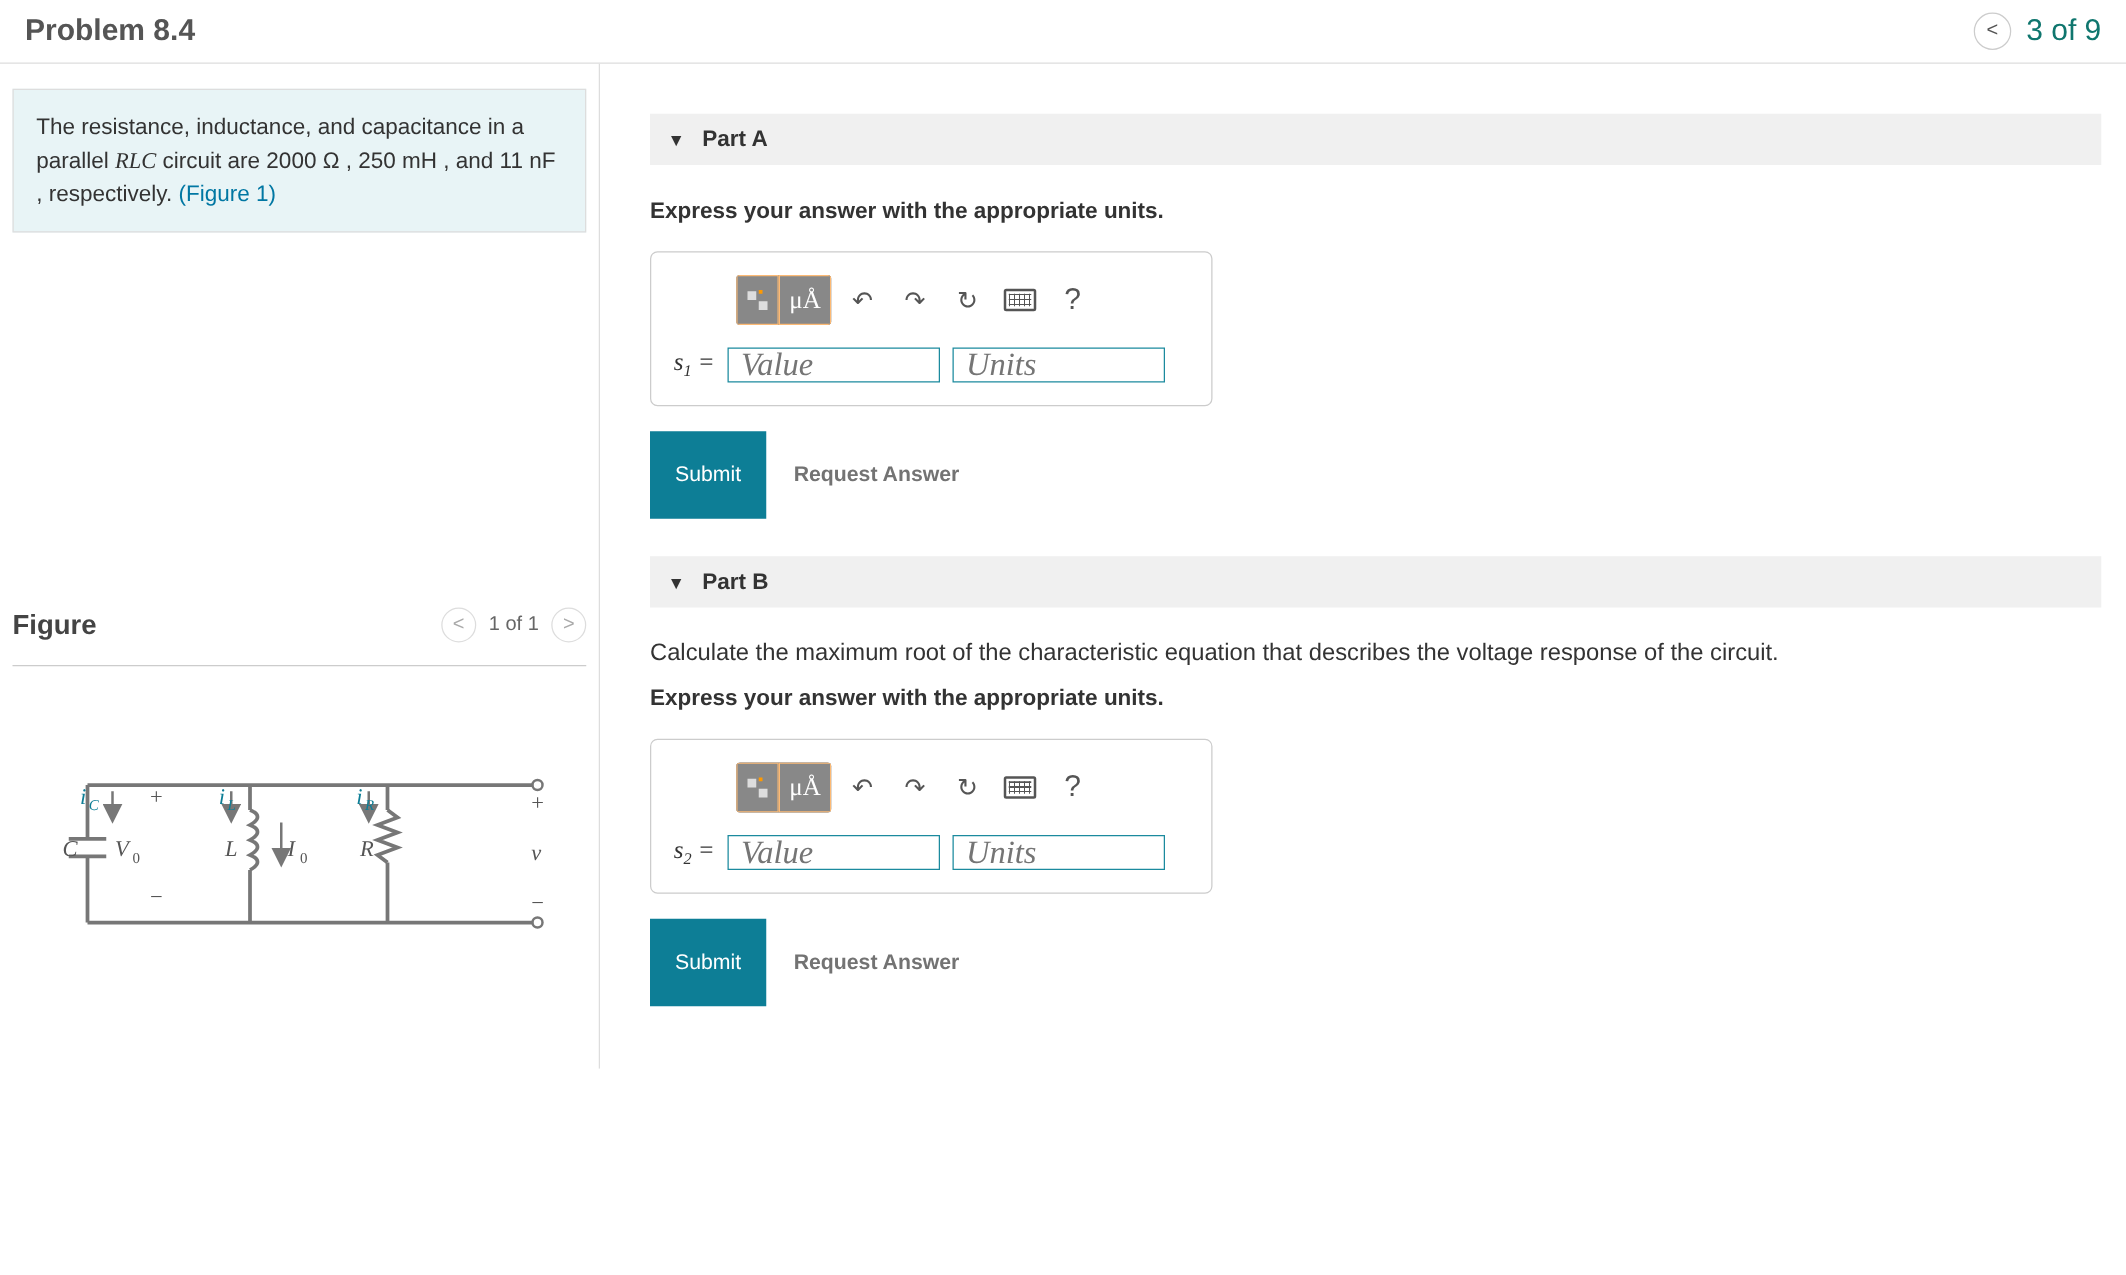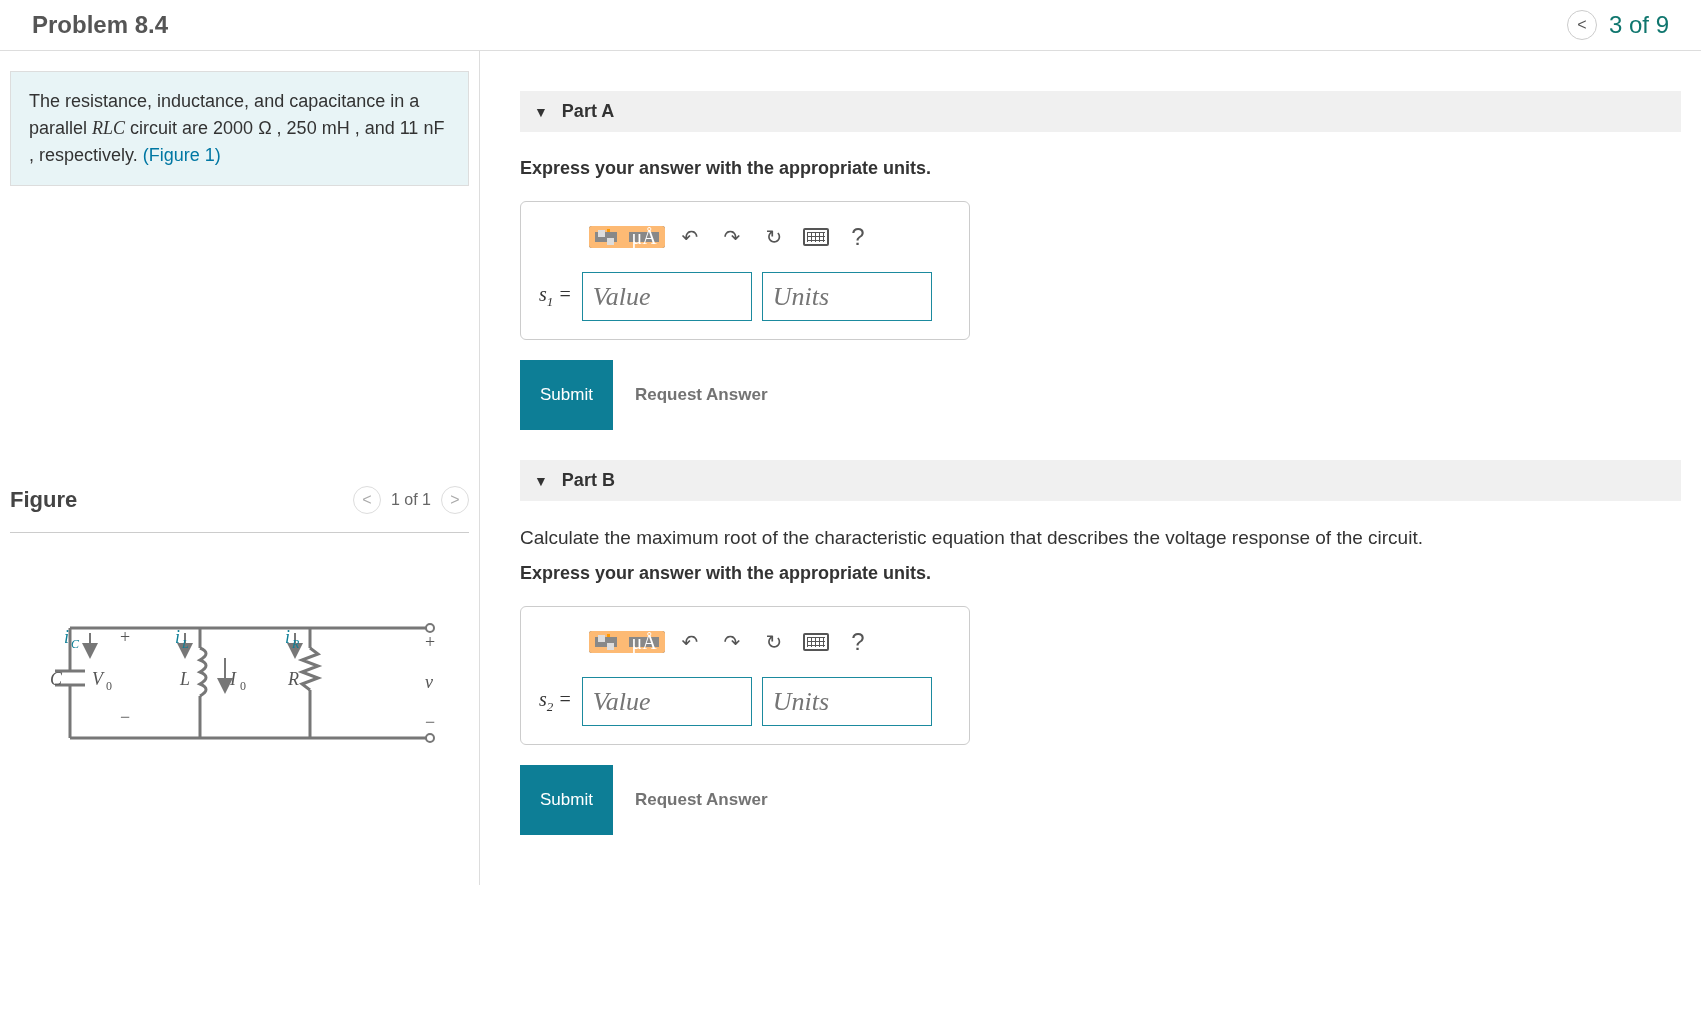--- a/index.html
+++ b/index.html
@@ -6,21 +6,21 @@
 body {
   font-family: Arial, Helvetica, sans-serif;
   background: #fff;
   color: #333;
   width: 1701px;
 }
 .header {
   display: flex;
   justify-content: space-between;
   align-items: center;
-  padding: 10px 32px;
+  padding: 10px 20px;
   border-bottom: 1px solid #ddd;
 }
 .header-title {
   font-size: 24px;
   font-weight: bold;
   color: #555;
 }
 .header-nav {
   display: flex;
   align-items: center;
@@ -108,41 +108,41 @@
   margin-left: 50px;
   margin-bottom: 18px;
 }
 .tool-btn-grp {
   display: flex;
   background: #888;
   border-radius: 3px;
   overflow: hidden;
 }
 .tool-btn-grp .tb {
-  width: 34px; height: 22px;
-  border: 6px solid #fdba74;
+  width: 34px; height: 40px;
+  border: 1px solid #fdba74;
   background: #888;
   color: #fff;
   display: flex; align-items: center; justify-content: center;
   font-size: 14px;
 }
 .tool-btn-grp .tb.units { width: 42px; font-family: 'Times New Roman', serif; font-size: 20px; }
 .tool-icon {
   width: 34px; height: 34px;
   display: flex; align-items: center; justify-content: center;
   font-size: 20px;
   color: #555;
   cursor: pointer;
 }
 .help-q { font-size: 24px; color: #555; }
 .input-row { display: flex; align-items: center; gap: 10px; }
 .var-label { font-style: italic; font-family: 'Times New Roman', serif; font-size: 20px; }
 .sub { font-size: 13px; vertical-align: sub; }
 .val-input, .unit-input {
-  height: 49px;
+  height: 28px;
   border: 1px solid #1b8a9e;
   font-family: 'Times New Roman', serif;
   font-style: italic;
   font-size: 26px;
   color: #bbb;
   padding: 4px 10px;
   background: #fff;
 }
 .val-input { width: 170px; }
 .unit-input { width: 170px; }

